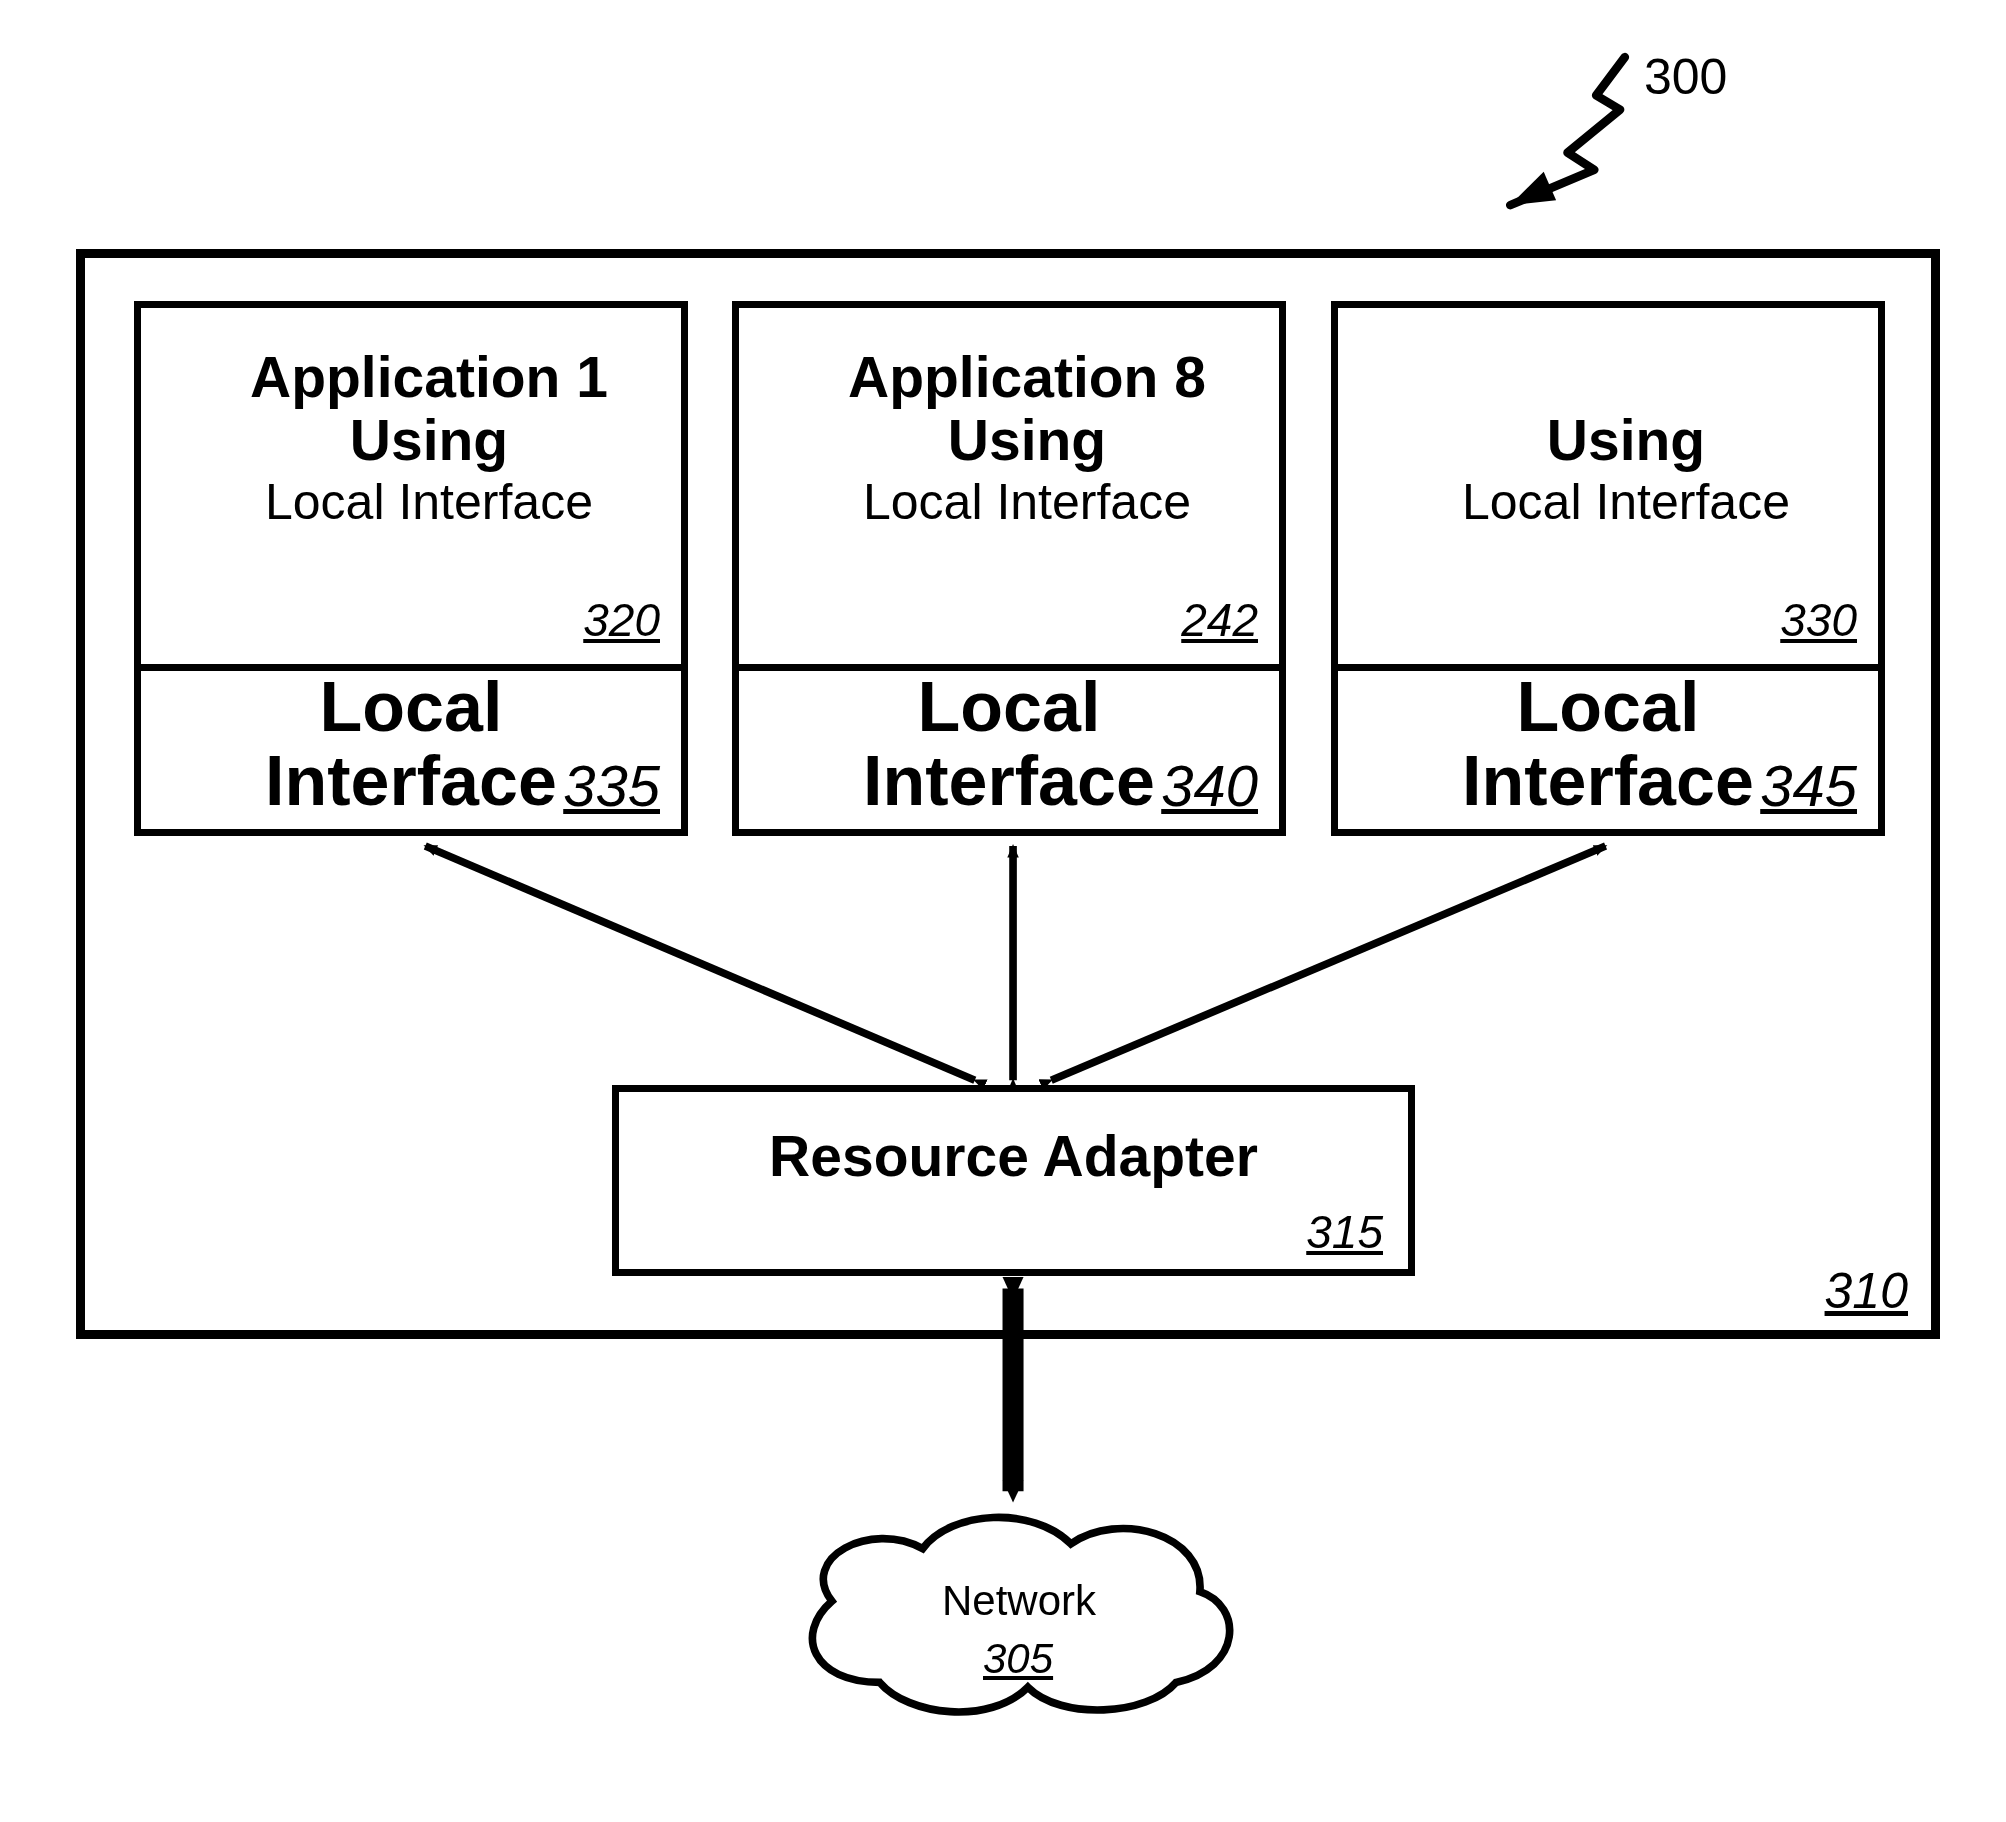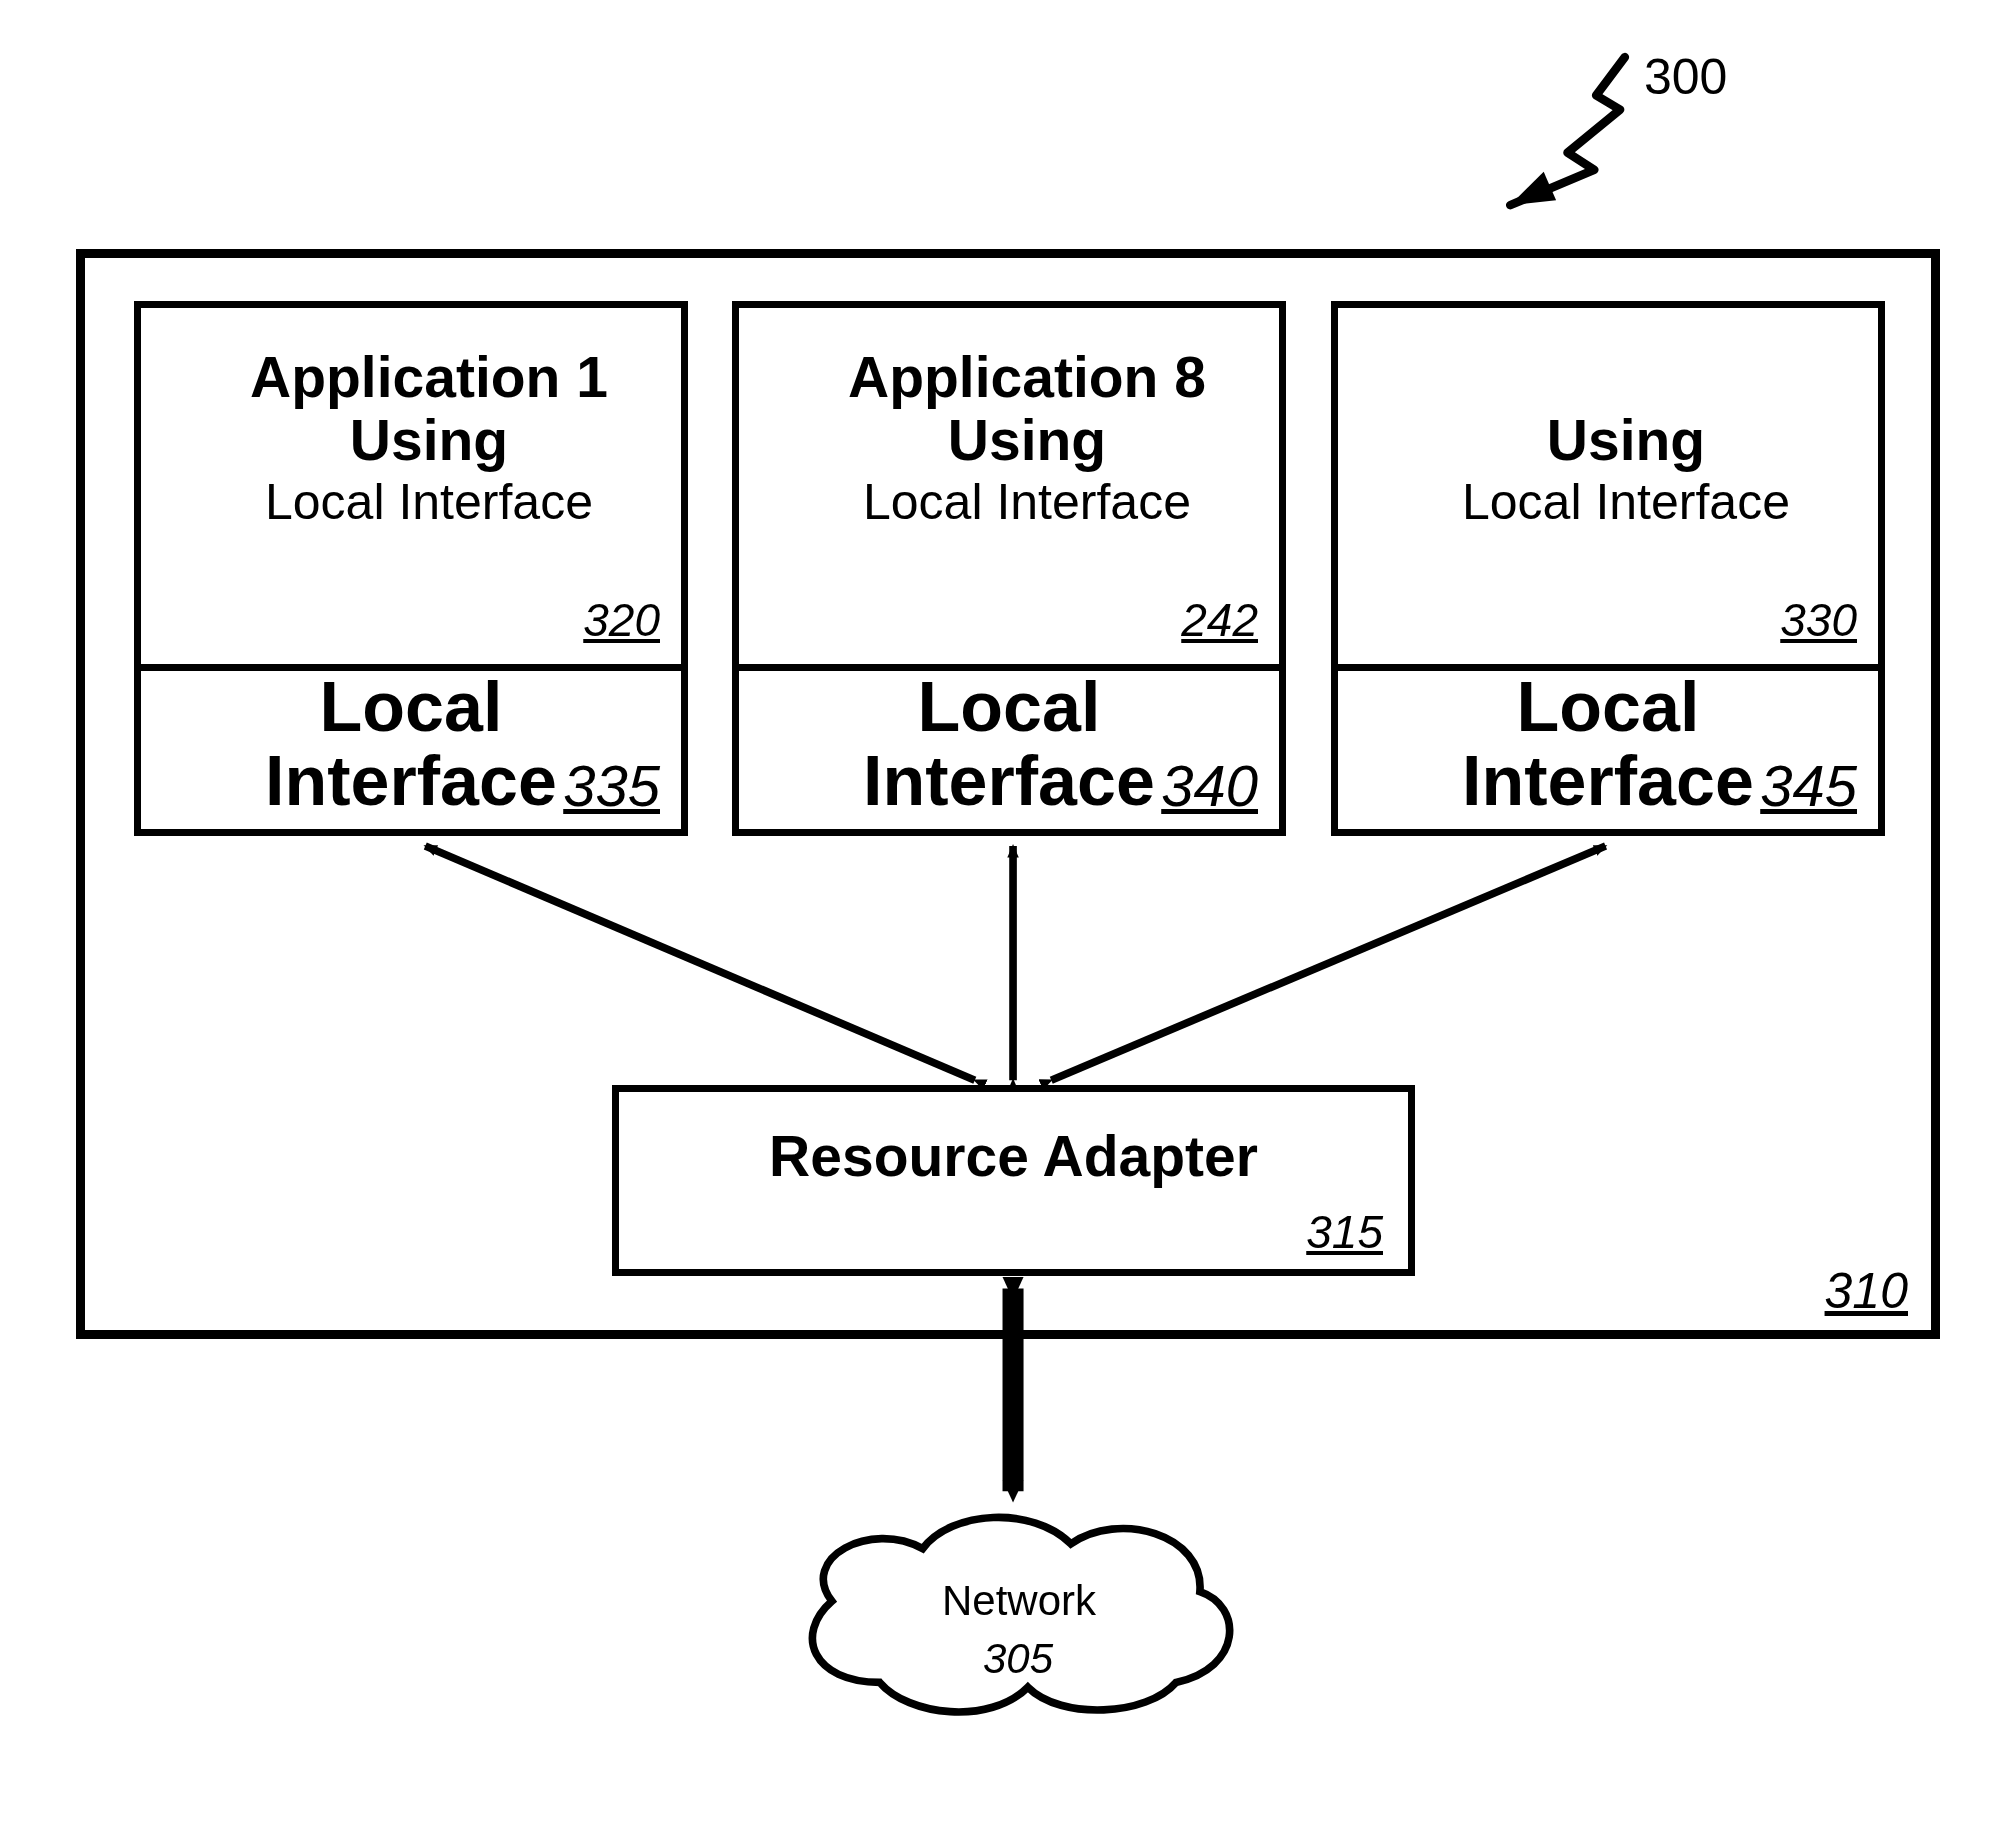--- a/index.html
+++ b/index.html
@@ -114,20 +114,21 @@
     }
     .network-label {
       position: absolute;
       font-size: 42px;
       text-align: center;
     }
     .network-ref {
       position: absolute;
       font-size: 42px;
       font-style: italic;
+      text-decoration: underline;
     }
     svg.overlay {
       position: absolute;
       left: 0;
       top: 0;
       pointer-events: none;
     }
   </style>
 </head>
 <body>

